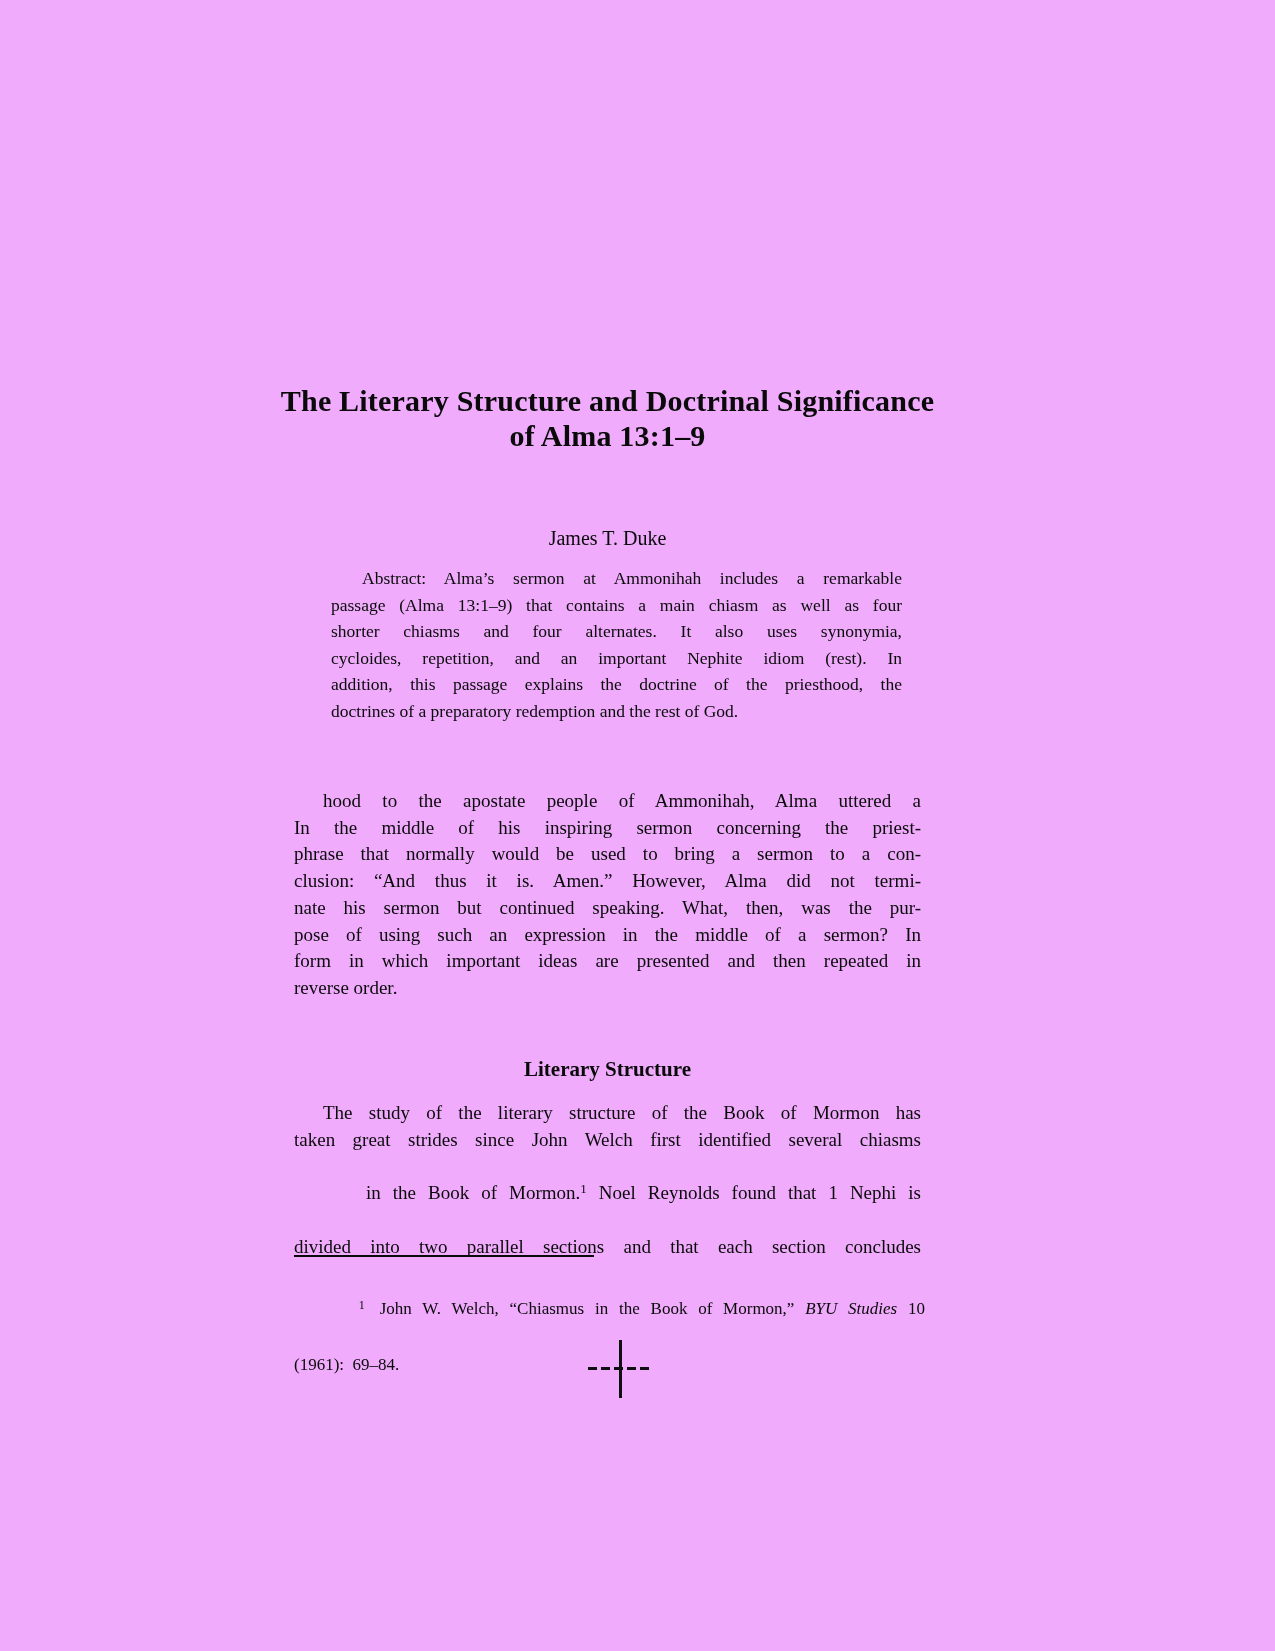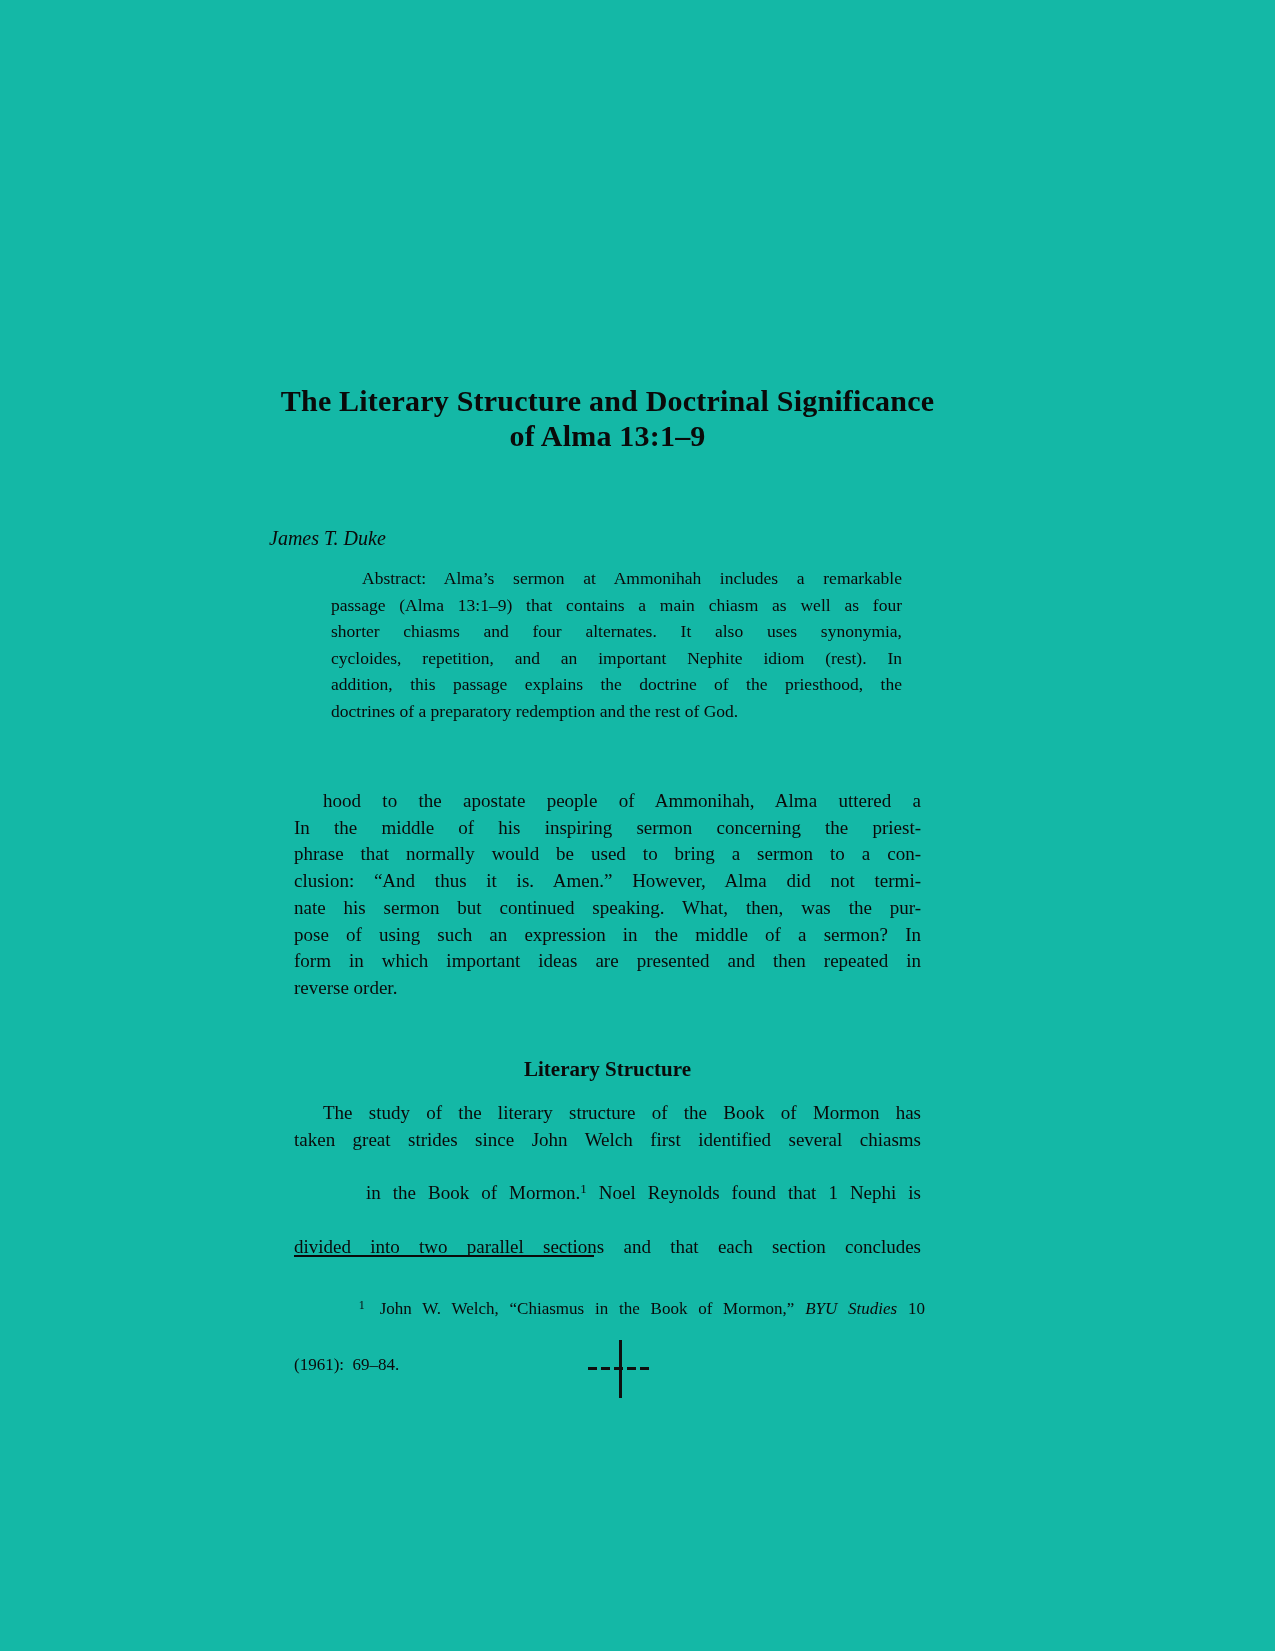--- a/index.html
+++ b/index.html
@@ -1,35 +1,35 @@
 <!DOCTYPE html>
 <html><head>
 <meta charset="utf-8">
 <style>
   html,body { margin:0; padding:0; background:#e8e8e8; }
   .page {
     position: relative;
     width: 1275px;
     height: 1651px;
     margin: 0 auto;
-    background: #14b8a6;
+    background: #f0abfc;
     font-family: "Liberation Serif", "DejaVu Serif", serif;
     color: #0a0a0a;
     overflow: hidden;
   }
   .abs { position: absolute; }
 
   .title {
     top: 383px; left: 269px; width: 677px;
     font-size: 30px; line-height: 35px; font-weight: bold;
     text-align: center; letter-spacing: 0.2px;
   }
   .author {
     top: 526px; left: 269px; width: 677px;
-    font-size: 20px; line-height: 24px;  font-style: italic;
+    font-size: 20px; line-height: 24px; text-align: center;
   }
   .abstract {
     top: 565px; left: 331px; width: 571px;
     font-size: 17.5px; line-height: 26.6px;
   }
   .abstract .tline:first-child { text-indent: 31px; }
 
   .para1 {
     top: 788px; left: 294px; width: 627px;
     font-size: 19px; line-height: 26.7px;

